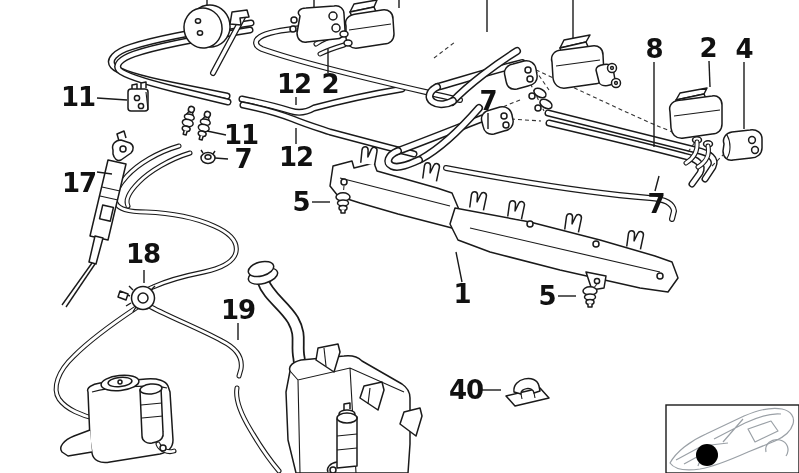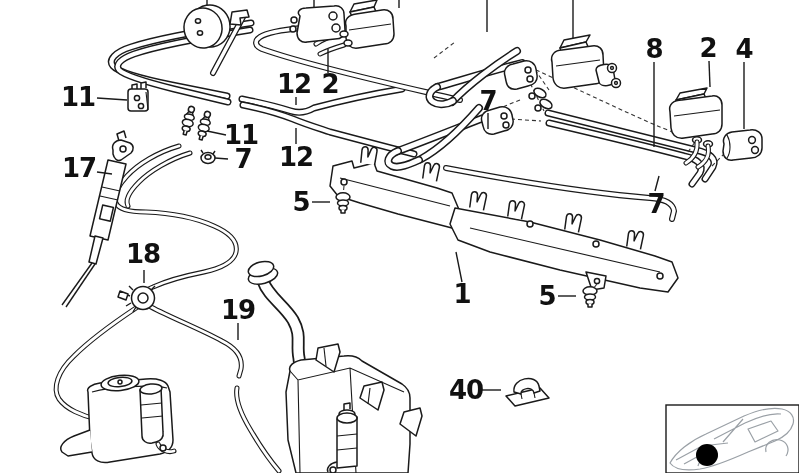--- a/index.html
+++ b/index.html
@@ -364,18 +364,18 @@
 <div class="plabel" style="left:547px;top:296px">5</div>
 <div class="plabel" style="left:488px;top:101px">7</div>
 <div class="plabel" style="left:654px;top:49px">8</div>
 <div class="plabel" style="left:656px;top:204px">7</div>
 <div class="plabel" style="left:330px;top:84px">2</div>
 <div class="plabel" style="left:294px;top:84px">12</div>
 <div class="plabel" style="left:296px;top:157px">12</div>
 <div class="plabel" style="left:241px;top:135px">11</div>
 <div class="plabel" style="left:243px;top:159px">7</div>
 <div class="plabel" style="left:78px;top:97px">11</div>
-<div class="plabel" style="left:79px;top:168px">17</div>
+<div class="plabel" style="left:79px;top:183px">17</div>
 <div class="plabel" style="left:143px;top:254px">18</div>
 <div class="plabel" style="left:238px;top:310px">19</div>
 <div class="plabel" style="left:466px;top:390px">40</div>
 
 </div>
 
 </body></html>

